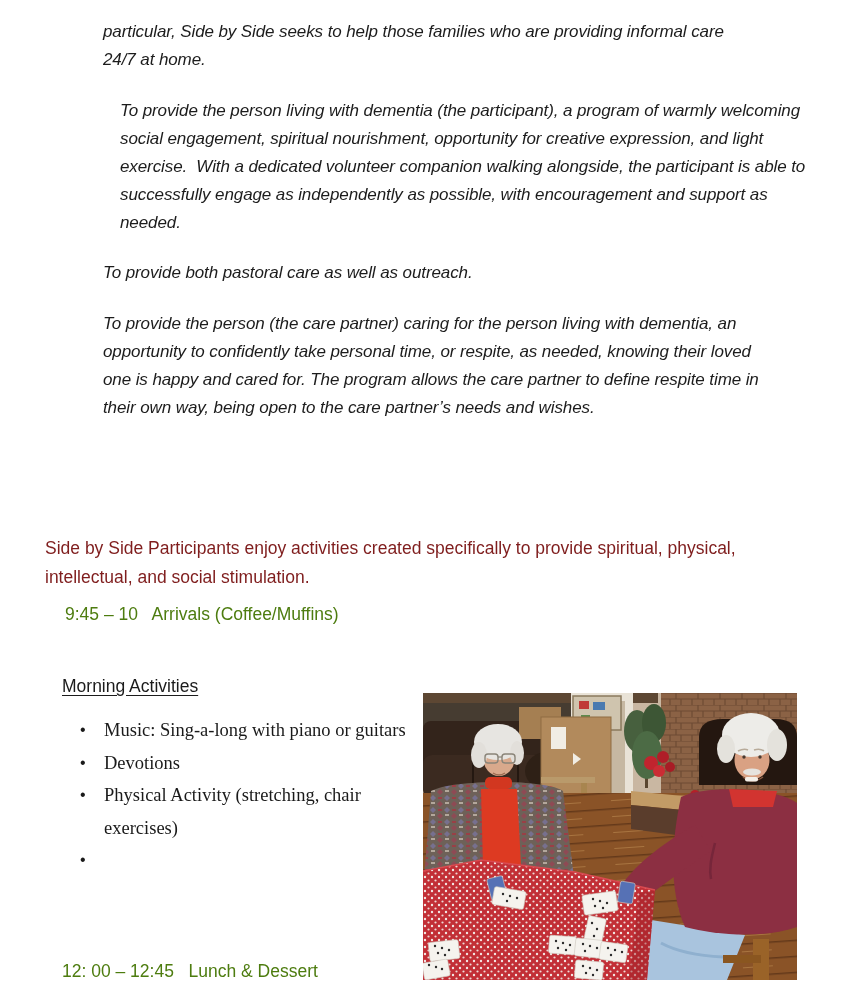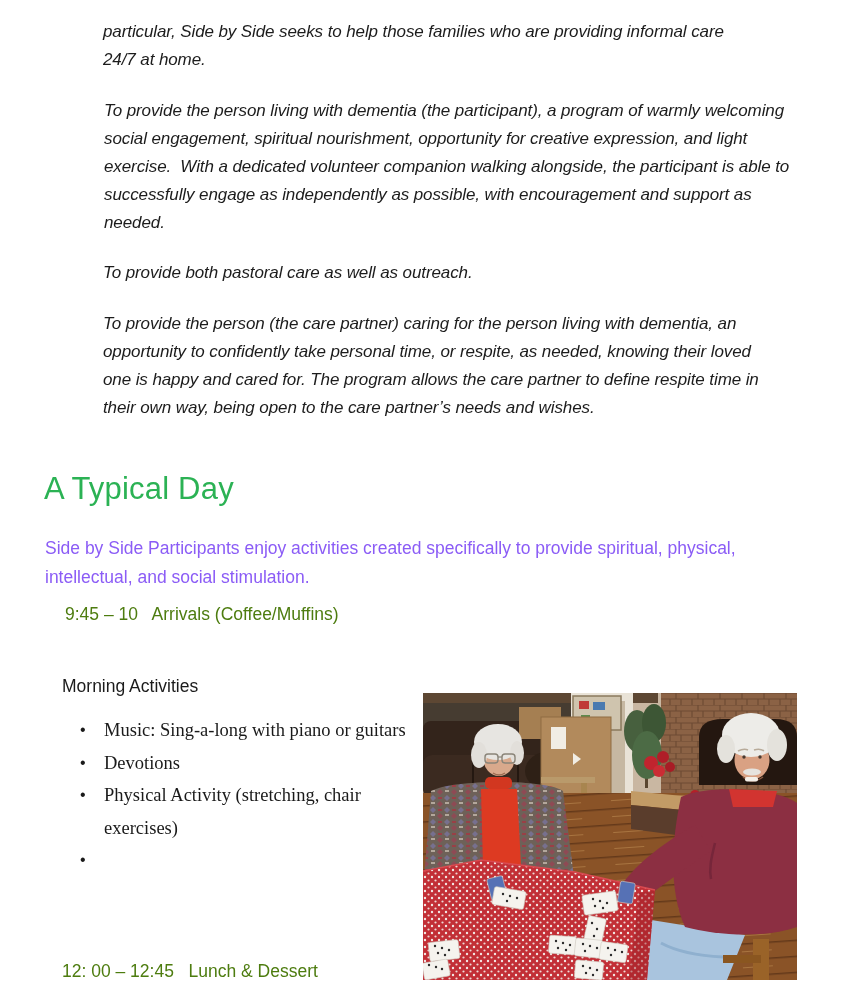--- a/index.html
+++ b/index.html
@@ -15,46 +15,47 @@
   .ital{
     position:absolute;
     font-style:italic;
     font-size:17px;
     line-height:28px;
     color:#1c1c1c;
     white-space:pre-wrap;
     letter-spacing:-0.1px;
   }
   .p1{left:103px;top:1px;width:650px;}
-  .p2{left:104px;top:80px;width:700px;}
+  .p2{left:120px;top:80px;width:700px;}
   .p3{left:103px;top:242px;width:700px;}
   .p4{left:103px;top:293px;width:680px;}
   
   .heading{
     position:absolute;left:44px;top:450px;
     font-size:31px;font-weight:500;
     color:#2BB254;
     letter-spacing:0.2px;
   }
   .lead{
     position:absolute;left:45px;top:512px;width:750px;
-    font-size:17.5px;line-height:29px;color:#8b5cf6;
+    font-size:17.5px;line-height:29px;color:#7f1d1d;
     white-space:pre-wrap;
     margin-top:22px;
   }
   .sched{
     position:absolute;
     font-size:17.5px;color:#4d7c0f;
     white-space:pre;
   }
   .sched-morning{left:65px;top:604px;}
   .sched-lunch{left:62px;top:961px;}
   .morning-head{
     position:absolute;left:62px;top:676px;
     font-size:17.5px;color:#1b1b1b;
+    text-decoration:underline;
     text-underline-offset:3px;
   }
   ul.activities{
     position:absolute;left:78px;top:714px;width:318px;
     margin:0;padding:0 0 0 26px;
     font-family:"Liberation Serif",serif;
     font-size:18.5px;line-height:32.5px;color:#1a1a1a;
     list-style:none;
   }
   ul.activities li{position:relative;}
@@ -72,21 +73,20 @@
 </head>
 <body>
 
 <div class="page">
 
   <p class="ital p1">particular, Side by Side seeks to help those families who are providing informal care 24/7 at home.</p>
   <p class="ital p2">To provide the person living with dementia (the participant), a program of warmly welcoming social engagement, spiritual nourishment, opportunity for creative expression, and light exercise.  With a dedicated volunteer companion walking alongside, the participant is able to successfully engage as independently as possible, with encouragement and support as needed.</p>
   <p class="ital p3">To provide both pastoral care as well as outreach.</p>
   <p class="ital p4">To provide the person (the care partner) caring for the person living with dementia, an opportunity to confidently take personal time, or respite, as needed, knowing their loved one is happy and cared for. The program allows the care partner to define respite time in their own way, being open to the care partner’s needs and wishes.</p>
 
-  <h1 class="heading">A Typical Day</h1>
 
   <p class="lead">Side by Side Participants enjoy activities created specifically to provide spiritual, physical, intellectual, and social stimulation.</p>
 
   <div class="sched sched-morning">9:45 – 10   Arrivals (Coffee/Muffins)</div>
 
   <div class="morning-head">Morning Activities</div>
 
   <ul class="activities">
     <li><span class="blt">•</span><span>Music: Sing-a-long with piano or guitars</span></li>
     <li><span class="blt">•</span><span>Devotions</span></li>

